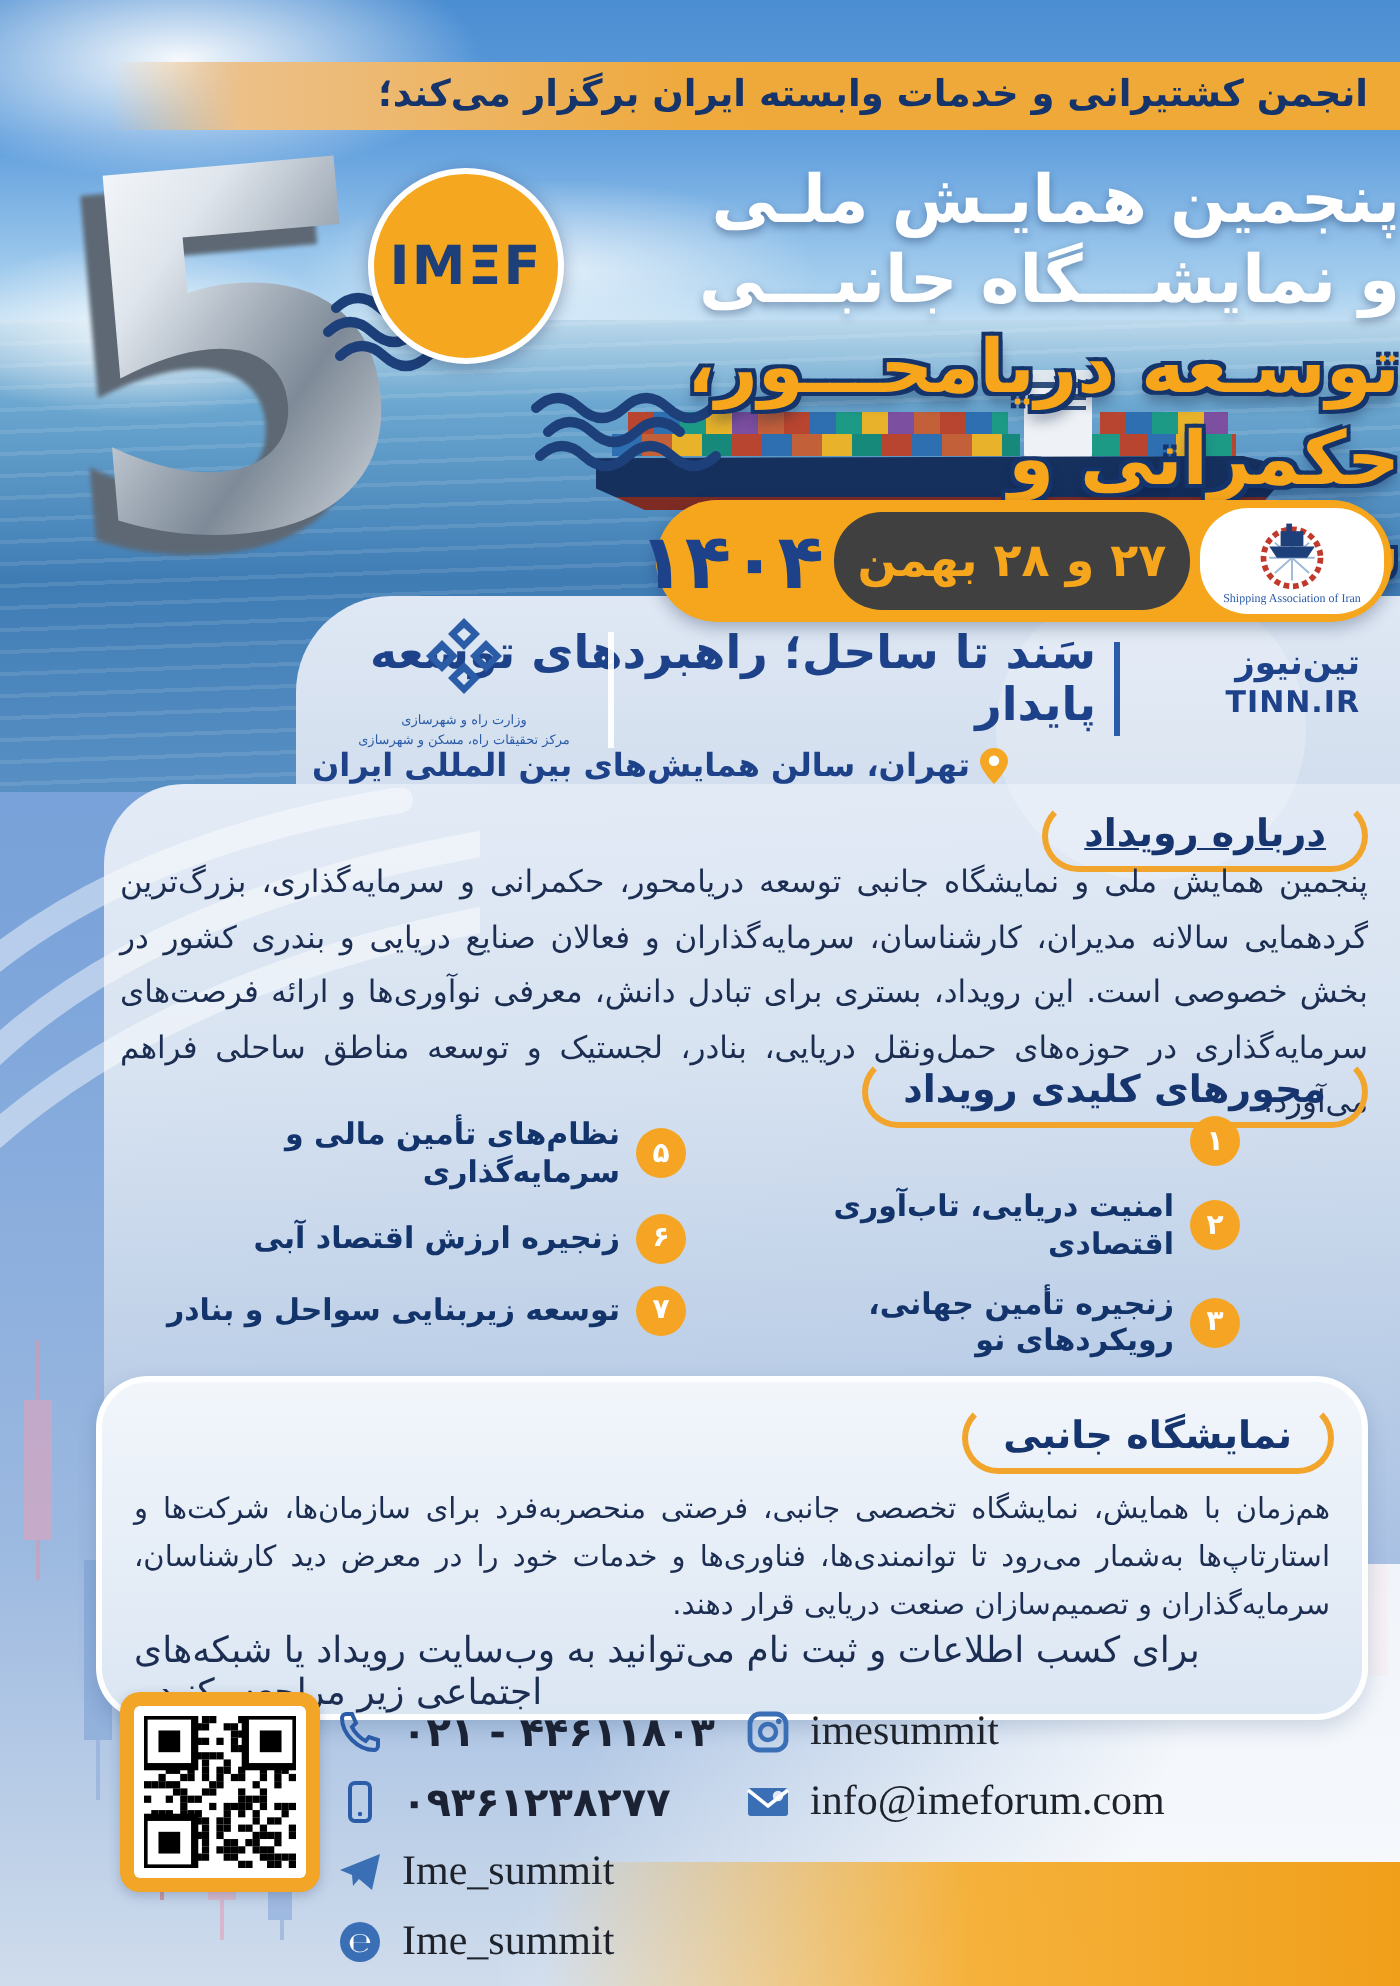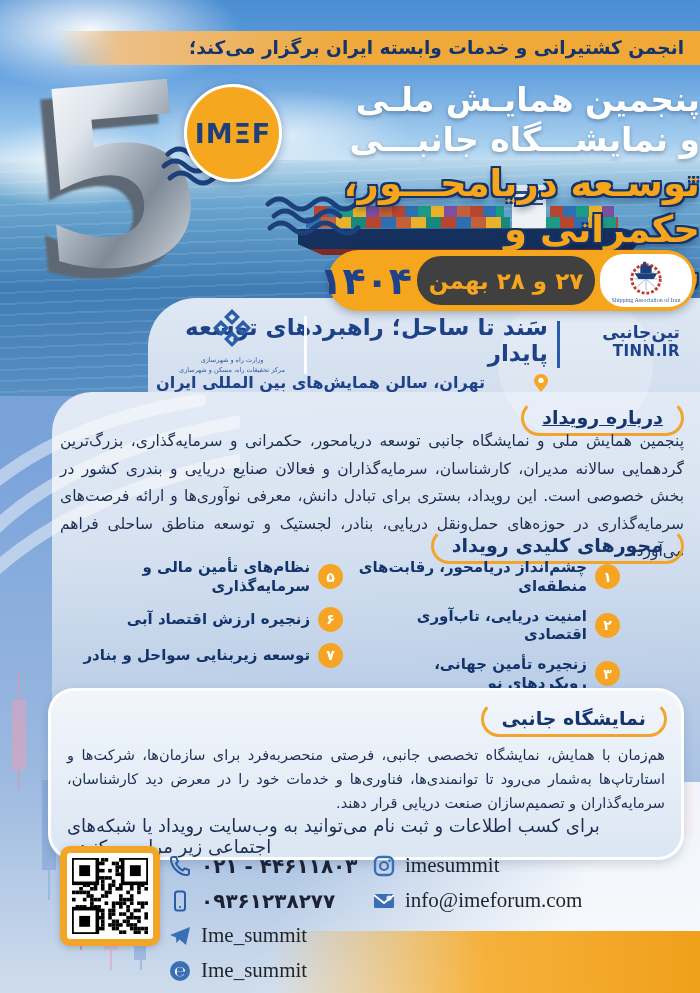--- a/index.html
+++ b/index.html
@@ -91,21 +91,21 @@
       background:rgba(255,255,255,.22); z-index:4; pointer-events:none; }
 
   
   .tinn { position:absolute; right:20px; top:322px; z-index:5; text-align:right; }
   .tinn .fa { color:#1d4289; font-weight:bold; font-size:17px; }
   .tinn .en { color:#1d4289; font-weight:bold; font-size:15px; letter-spacing:.5px; font-family:"DejaVu Sans",sans-serif; }
   .vbar1 { position:absolute; right:140px; top:321px; width:3px; height:47px; background:#2b5ca8; z-index:5; }
   .slogan-block { position:absolute; right:152px; top:314px; width:392px; z-index:5; }
   .slogan-block .line1 { color:#1d4289; font-weight:bold; font-size:23px; text-align:right; }
   .slogan-block .line2 { color:#1d4289; font-weight:bold; font-size:16px; text-align:center; margin-top:7px;
-      display:flex; align-items:center; justify-content:space-between; gap:5px; }
+      display:flex; align-items:center; justify-content:flex-end; gap:5px; }
   .vbar2 { position:absolute; left:304px; top:316px; width:3px; height:58px; background:rgba(255,255,255,.92); z-index:5; }
   .rlogo { position:absolute; left:178px; top:308px; width:108px; z-index:5; text-align:center; }
   .rlogo .cap { font-size:6.5px; color:#2b5ca8; line-height:1.5; }
 
   
   .sec-head { position:absolute; right:16px; z-index:5; display:inline-block;
       border:3px solid #f2a52c; border-top-color:transparent; border-radius:18px;
       padding:3px 18px 5px; color:#16356e; font-weight:bold; font-size:19px; background:transparent; }
   .sec-head.in-panel { position:relative; right:auto; margin:10px 14px 4px auto; }
 
@@ -251,21 +251,21 @@
       </svg>
       <div class="cap">Shipping Association of Iran</div>
     </div>
     <div class="navy">
       <span>۲۷ و ۲۸ بهمن</span>
     </div>
     <div class="year">۱۴۰۴</div>
   </div>
 
   <div class="tinn">
-    <div class="fa">تین‌جانبی</div>
+    <div class="fa">تین‌نیوز</div>
     <div class="en">TINN.IR</div>
   </div>
   <div class="vbar1"></div>
   <div class="slogan-block">
     <div class="line1">سَند تا ساحل؛ راهبردهای توسعه پایدار</div>
     <div class="line2">
       <svg class="pin" width="14" height="18" viewBox="0 0 14 18">
         <path d="M7 0 C3 0 0 3 0 6.6 C0 11 7 18 7 18 C7 18 14 11 14 6.6 C14 3 11 0 7 0 Z" fill="#f5a623"></path>
         <circle cx="7" cy="6.4" r="2.6" fill="#fff"></circle>
       </svg>
@@ -287,21 +287,20 @@
   </div>
 
   <div class="sec-head" style="top:400px;text-decoration:underline;">درباره رویداد</div>
   <div class="about-body">پنجمین همایش ملی و نمایشگاه جانبی توسعه دریامحور، حکمرانی و سرمایه‌گذاری، بزرگ‌ترین گردهمایی سالانه مدیران، کارشناسان، سرمایه‌گذاران و فعالان صنایع دریایی و بندری کشور در بخش خصوصی است. این رویداد، بستری برای تبادل دانش، معرفی نوآوری‌ها و ارائه فرصت‌های سرمایه‌گذاری در حوزه‌های حمل‌ونقل دریایی، بنادر، لجستیک و توسعه مناطق ساحلی فراهم می‌آورد.</div>
 
   <div class="sec-head" style="top:528px;">محورهای کلیدی رویداد</div>
   <div class="topics">
     <div class="col right">
       <div class="topic">
         <span class="num-circle">۱</span>
-        <span class="lbl">چشم‌انداز دریامحور، رقابت‌های منطقه‌ای</span>
       </div>
       <div class="topic">
         <span class="num-circle">۲</span>
         <span class="lbl">امنیت دریایی، تاب‌آوری اقتصادی</span>
       </div>
       <div class="topic">
         <span class="num-circle">۳</span>
         <span class="lbl">زنجیره تأمین جهانی، رویکردهای نو</span>
       </div>
       <div class="topic">

